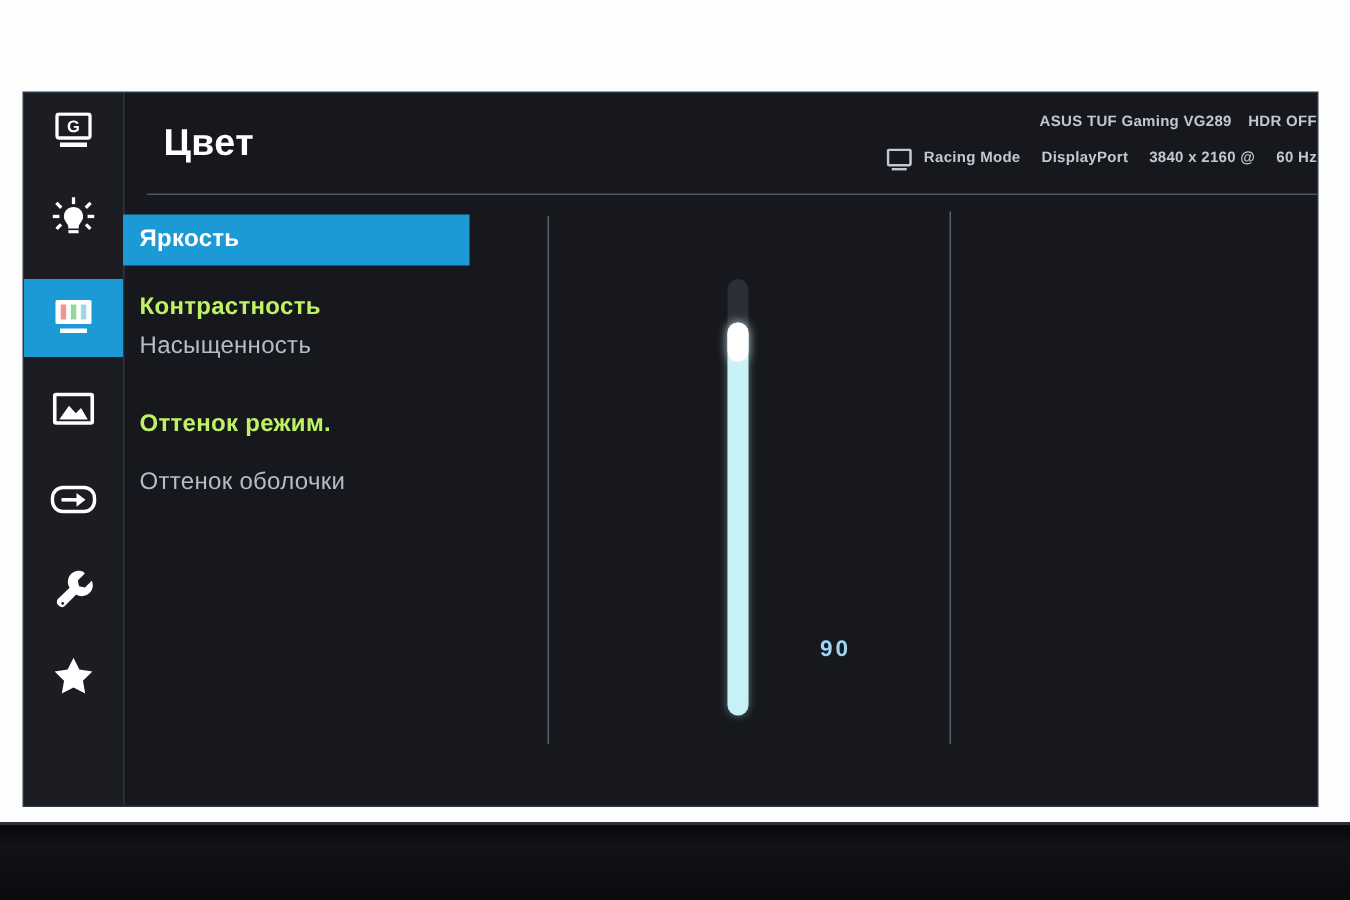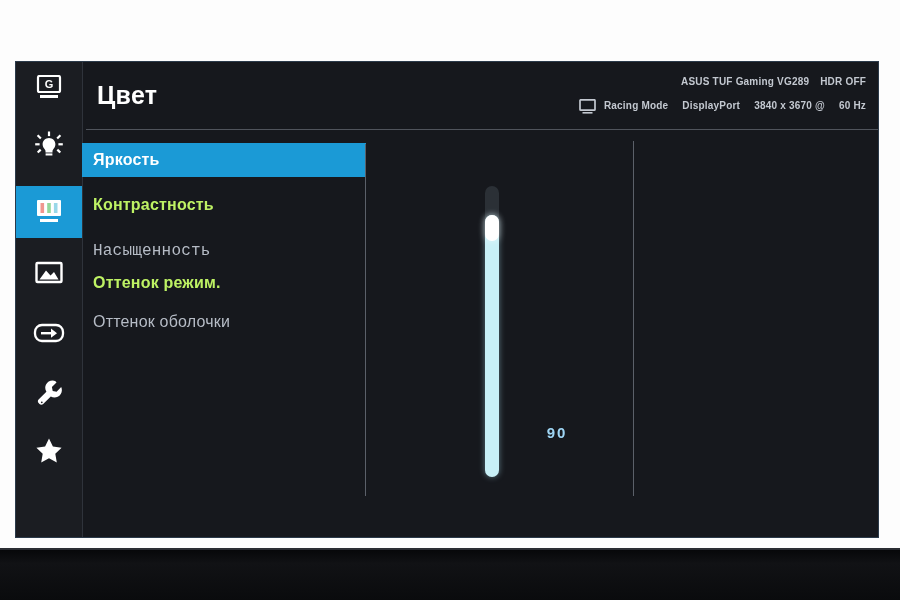--- a/index.html
+++ b/index.html
@@ -75,21 +75,21 @@
     position: absolute;
     left: 66px;
     top: 0;
     width: 796px;
     height: 475px;
   }
 
   
   #osd-header {
     position: absolute;
-    left: 4px; top: 0;
+    left: 16px; top: 0;
     width: 796px;
     height: 76px;
   }
   #page-title {
     position: absolute;
     left: 11px;
     top: 19px;
     font-size: 25px;
     font-weight: bold;
     color: #ffffff;
@@ -127,21 +127,21 @@
   
   #menu-list {
     position: absolute;
     left: 0;
     top: 68px;
     width: 285px;
   }
   .menu-item {
     position: absolute;
     left: 0;
-    width: 284px;
+    width: 231px;
     height: 34px;
     display: flex;
     align-items: center;
     padding-left: 11px;
     box-sizing: border-box;
     font-size: 16px;
     color: #b6bcc6;
     letter-spacing: 0.2px;
   }
   .menu-item.selected {
@@ -306,35 +306,35 @@
           <span style="display:inline-flex;align-items:center;gap:7px;">
             <span id="display-icon">
               <svg width="17" height="15" viewBox="0 0 17 15">
                 <rect x="1" y="0.8" width="15" height="10.4" rx="0.8" fill="none" stroke="#c3c8d0" stroke-width="1.7"></rect>
                 <rect x="3.5" y="13" width="10" height="1.6" fill="#c3c8d0"></rect>
               </svg>
             </span>
             <span>Racing Mode</span>
           </span>
           <span>DisplayPort</span>
-          <span>3840 x 3670 @</span>
+          <span>3840 x 2160 @</span>
           <span>60 Hz</span>
         </div>
       </div>
       <div id="header-divider"></div>
     </div>
 
     <div id="menu-list">
       <div class="menu-item selected" style="top:13px;">
         <span>Яркость</span>
       </div>
       <div class="menu-item strong" style="top:58px;">
         <span>Контрастность</span>
       </div>
-      <div class="menu-item" style="top:104px;font-family:Liberation Mono, monospace;">
+      <div class="menu-item" style="top:84px;">
         <span>Насыщенность</span>
       </div>
       <div class="menu-item strong" style="top:136px;">
         <span>Оттенок режим.</span>
       </div>
       <div class="menu-item" style="top:175px;">
         <span>Оттенок оболочки</span>
       </div>
     </div>
 

